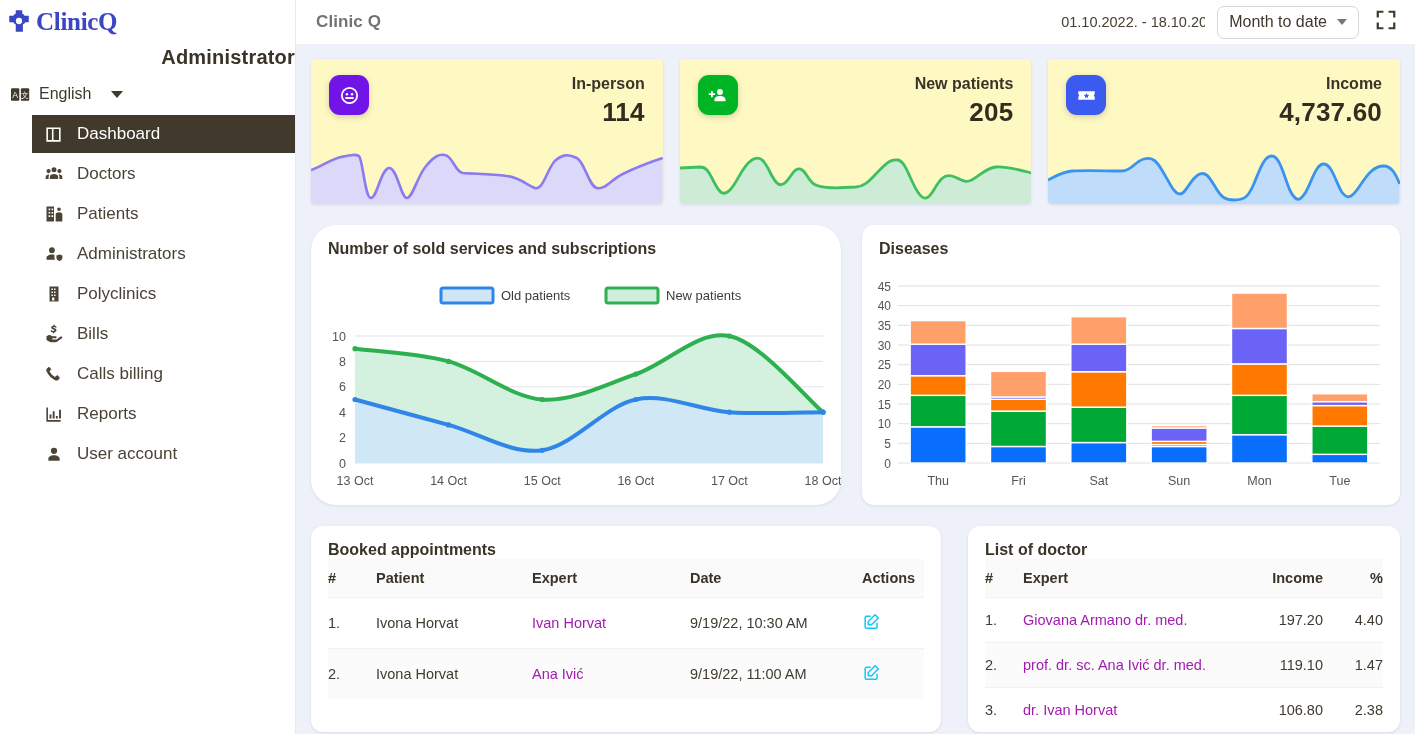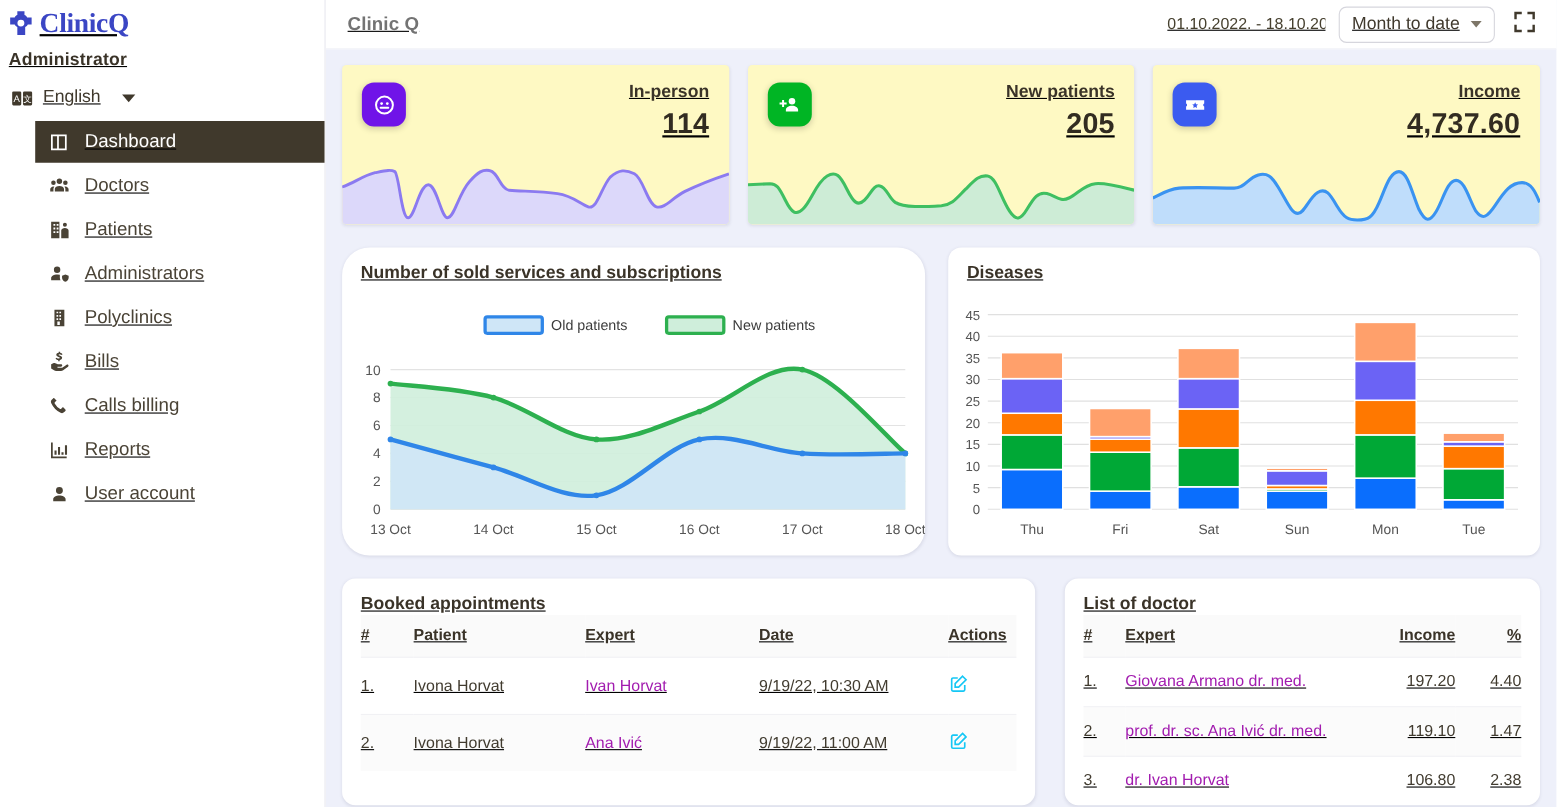--- a/index.html
+++ b/index.html
@@ -2,41 +2,41 @@
 <html><head>
 <meta charset="utf-8">
 <style>
   * { box-sizing: border-box; margin: 0; padding: 0; }
   html, body {
     width: 1415px; height: 734px;
     font-family: "Liberation Sans", sans-serif;
     background: #ffffff;
     overflow: hidden;
   }
-  .app { display: flex; width: 1415px; height: 546px; text-decoration: underline; }
+  .app { display: flex; width: 1415px; height: 546px; }
 
   
   .sidebar {
     width: 296px; min-width: 296px; height: 734px;
     background: #ffffff;
     border-right: 1px solid #e8e8ef;
     padding: 0;
     position: relative;
     overflow: hidden;
   }
   .logo-row { display: flex; align-items: center; gap: 4px; padding: 6px 0 0 6px; height: 36px; }
   .logo-mark { width: 26px; height: 26px; flex: none; }
   .logo-text {
     font-family: "Liberation Serif", serif;
     font-size: 25px; font-weight: 700; color: #3b46c4;
     letter-spacing: -0.3px; line-height: 1;
   }
   .admin-label {
-    font-size: 16px; font-weight: 700; color: #3a3328;
-    padding: 10px 0 0 8px; letter-spacing: .2px;
+    font-size: 20px; font-weight: 700; color: #3a3328;
+    padding: 10px 0 0 8px; letter-spacing: .2px; text-align: right;
   }
   .lang-row {
     display: flex; align-items: center; gap: 9px;
     padding: 16px 0 0 11px; color: #3f382c; font-size: 16px;
   }
   .lang-icon {
     width: 19px; height: 15px; display: inline-flex; align-items: center; justify-content: center;
   }
   .caret-down {
     width: 0; height: 0; margin-left: 11px;

